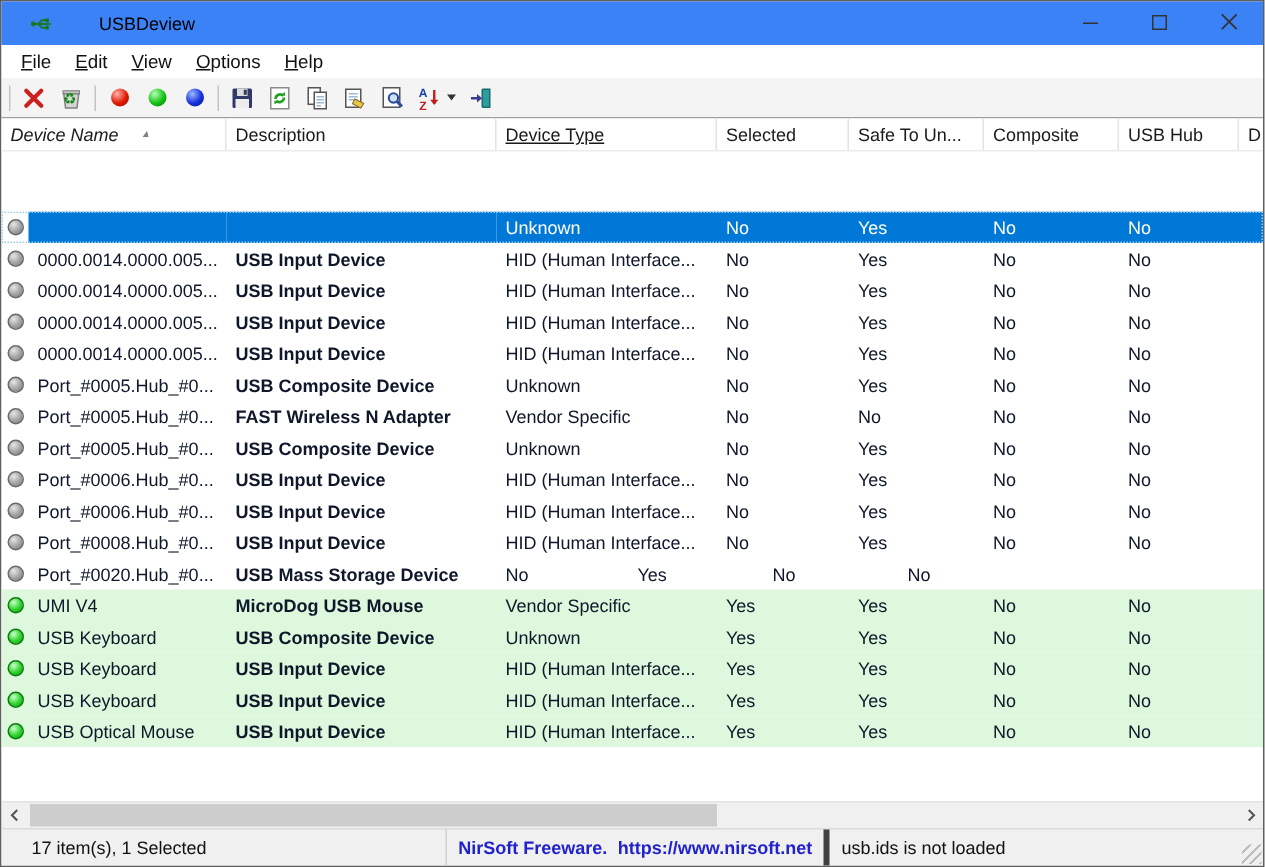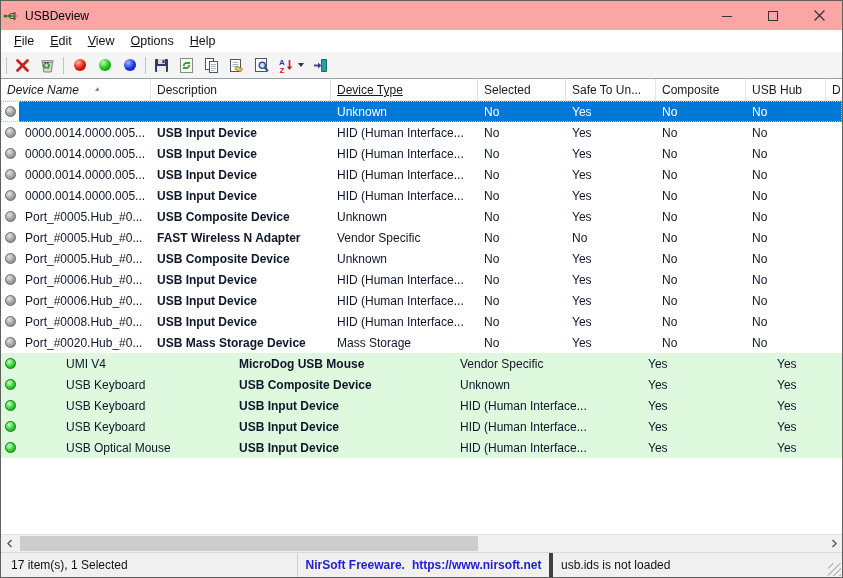--- a/index.html
+++ b/index.html
@@ -4,21 +4,21 @@
 <style>
   * { margin:0; padding:0; box-sizing:border-box; }
   html,body { width:843px; height:578px; overflow:hidden; background:#fff; }
   .window {
     position:absolute; left:0; top:0; width:843px; height:578px;
     border:1px solid #5f5f5f; background:#fff;
     display:flex; flex-direction:column;
     font-family:"Liberation Sans", sans-serif; color:#111;
   }
   
-  .titlebar { flex:0 0 29px; display:flex; align-items:center; padding-left:2px; background:#fca5a5; }
+  .titlebar { flex:0 0 29px; display:flex; align-items:center; padding-left:19px; background:#3b82f6;gap:24px; }
   .app-icon { width:16px; height:16px; margin-right:6px; display:flex; }
   .window-title { font-size:12px; color:#000; }
   .caption { margin-left:auto; display:flex; height:100%; }
   .cap-btn { width:46px; display:flex; align-items:center; justify-content:center; }
   
   .menubar { flex:0 0 22px; display:flex; align-items:center; padding-left:5px; background:#fff; }
   .menu-item { padding:2px 8px 3px; font-size:12.5px; color:#111; cursor:default; }
   
   .toolbar { flex:0 0 27px; display:flex; align-items:center; background:#f4f4f4;
              padding-left:2px; border-bottom:1px solid #9aa0a6; }
@@ -32,44 +32,44 @@
   .recycle-wrap { position:relative; display:inline-flex; }
   .recycle-glyph { position:absolute; left:3px; top:3px; font-size:10px; color:#118a11; }
   .caret { width:0; height:0; border-left:3.5px solid transparent; border-right:3.5px solid transparent;
            border-top:4px solid #333; margin-left:3px; }
   
   .listview { flex:1 1 auto; display:flex; flex-direction:column; background:#fff; overflow:hidden; }
   .lv-header { flex:0 0 22px; display:flex; background:#fff; border-bottom:1px solid #ececec; }
   .hcol { font-size:12px; color:#1a1a1a; padding:4px 4px 0 6px; border-right:1px solid #e4e4e4;
           display:flex; align-items:flex-start; overflow:hidden; white-space:nowrap; }
   .sort-mark { margin-left:16px; color:#808080; font-size:8px; line-height:12px; }
-  .lv-body { flex:1 1 auto; overflow:hidden; }
+  .lv-body { flex:1 1 auto; overflow:hidden;margin-top:40px; }
   .row { height:21px; display:flex; align-items:stretch; font-size:12px; color:#0f172a; }
-  .row.green { background:#ddf8dd;gap:41px; }
+  .row.green { background:#ddf8dd; }
   .icon-cell { flex:0 0 18px; display:flex; align-items:center; padding-left:4px; background:inherit; }
   .dot { width:11px; height:11px; border-radius:50%; }
   .dot.gray  { background:radial-gradient(circle at 35% 30%, #e6e6e6, #a2a2a2 55%, #7a7a7a); border:1px solid #6a6a6a; }
   .dot.green { background:radial-gradient(circle at 35% 30%, #caffca, #2ed32e 55%, #0f9a0f); border:1px solid #0c7a0c; }
   .cell { display:flex; align-items:center; padding-left:6px; overflow:hidden; white-space:nowrap; }
   .c-name { flex:0 0 132px; } .c-desc { flex:0 0 180px;font-weight:bold; } .c-type { flex:0 0 147px; }
   .c-conn { flex:0 0 88px; }  .c-safe { flex:0 0 90px; }  .c-dis { flex:0 0 90px; }
   .c-hub  { flex:0 0 80px; }  .c-fill { flex:1 1 auto; }
   .row.selected { outline:1px dotted #98ccf5; outline-offset:-1px; color:#fff; }
   .row.selected .cell { background:#0078d7; }
   .row.selected .icon-cell { background:#fff; }
   
   .hscroll { flex:0 0 17px; background:#f0f0f0; display:flex; align-items:center; position:relative;
              border-top:1px solid #e2e2e2; }
   .hs-arrow { width:17px; height:17px; display:flex; align-items:center; justify-content:center; }
   .hs-arrow.right { margin-left:auto; }
   .hs-thumb { position:absolute; left:19px; top:1px; width:458px; height:15px; background:#cdcdcd; }
   
   .statusbar { flex:0 0 25px; background:#f0f0f0; display:flex; align-items:stretch;
                font-size:12px; color:#111; border-top:1px solid #dadada; }
-  .sb1 { flex:0 0 296px; display:flex; align-items:center; padding-left:10px; }
+  .sb1 { flex:0 0 296px; display:flex; align-items:center; padding-left:20px; }
   .sb2 { flex:0 0 252px; border-left:1px solid #cfcfcf; display:flex; align-items:center;
          justify-content:center; gap:7px; color:#2222cc; font-weight:bold; }
   .sb3 { flex:1 1 auto; border-left:4px solid #404040; display:flex; align-items:center; padding-left:8px; }
   .grip { width:13px; height:13px; align-self:flex-end; margin:0 1px 1px 0;
           background:repeating-linear-gradient(315deg, #bdbdbd 0 1.5px, transparent 1.5px 4.5px); }
 </style>
 </head>
 <body>
 
 <div class="window">
@@ -401,21 +401,20 @@
           <div class="cell c-dis">No</div>
           <div class="cell c-hub">No</div>
           <div class="cell c-fill"></div>
         </div>
         <div class="row">
           <div class="icon-cell">
             <span class="dot gray"></span>
           </div>
           <div class="cell c-name">Port_#0020.Hub_#0...</div>
           <div class="cell c-desc">USB Mass Storage Device</div>
-          <div class="cell c-type">Mass Storage</div>
           <div class="cell c-conn">No</div>
           <div class="cell c-safe">Yes</div>
           <div class="cell c-dis">No</div>
           <div class="cell c-hub">No</div>
           <div class="cell c-fill"></div>
         </div>
         <div class="row green">
           <div class="icon-cell">
             <span class="dot green"></span>
           </div>

